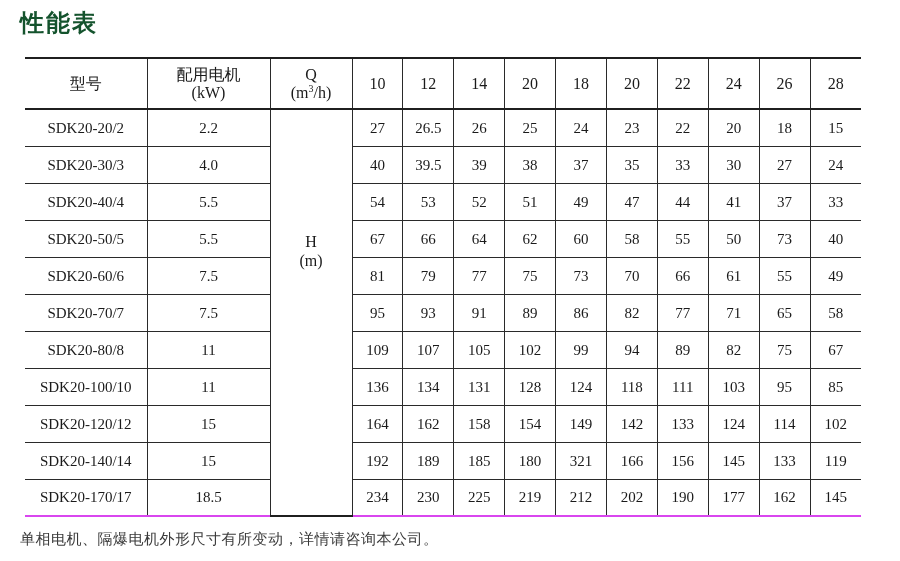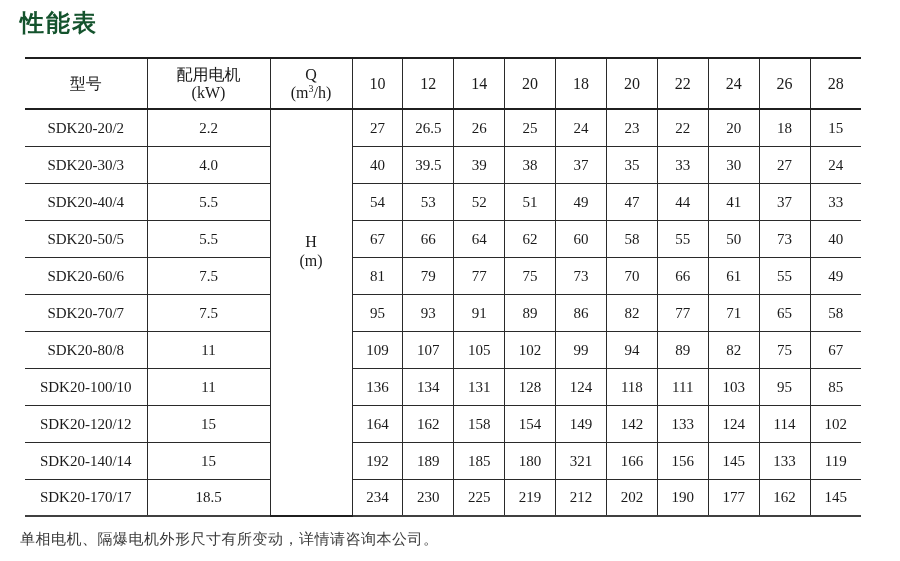--- a/index.html
+++ b/index.html
@@ -52,21 +52,21 @@
   .h-cell {
     vertical-align: top;
     border-bottom: 2px solid #1f1f1f;
   }
   .h-cell .h-label {
     padding-top: 122px;
     font-size: 16px;
     line-height: 19px;
   }
 
-  tr.last-row td { border-bottom: 2px solid #404040; }
+  tr.last-row td { border-bottom: 2px solid #d946ef; }
 
   sup.cube {
     font-size: 10px;
     line-height: 0;
     vertical-align: super;
   }
 
   .footnote {
     margin: 13px 0 0 0;
     font-family: Liberation Serif, serif;

